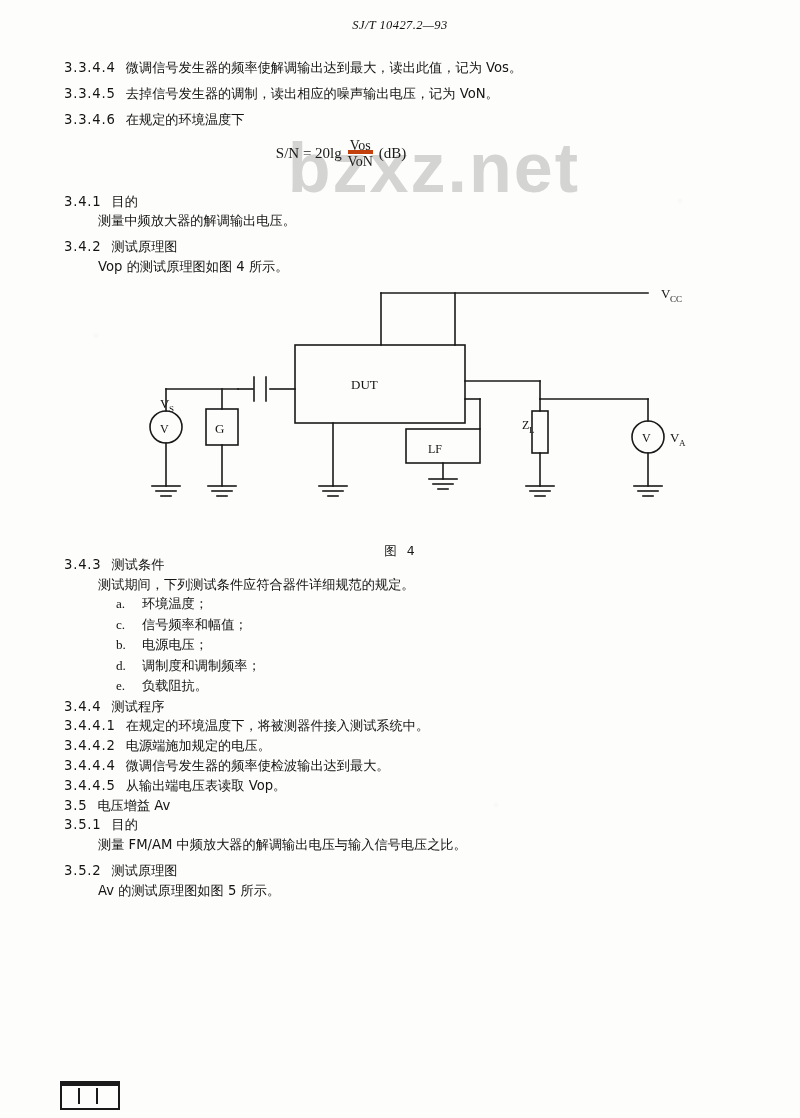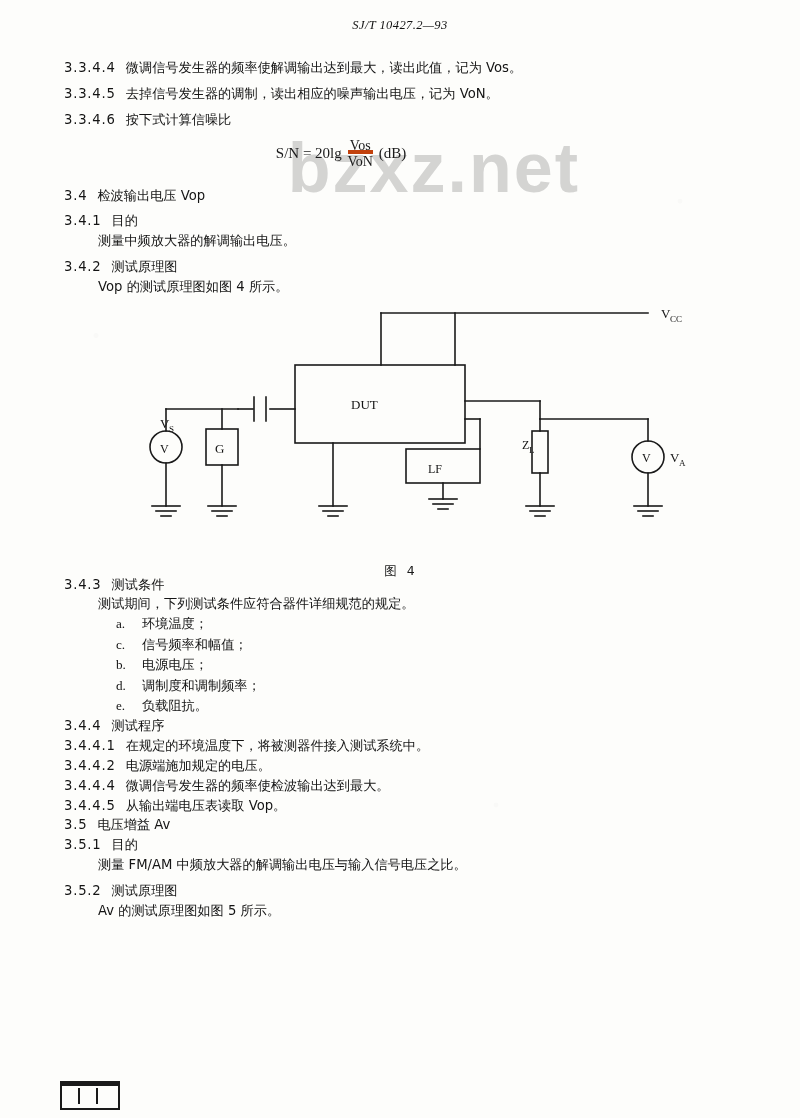--- a/index.html
+++ b/index.html
@@ -162,37 +162,34 @@
       <span class="num">3.3.4.4</span><span class="lbl">微调信号发生器的频率使解调输出达到最大，读出此值，记为 Vos。</span>
     </div>
     <div class="sp-sm"></div>
 
     <div class="line">
       <span class="num">3.3.4.5</span><span class="lbl">去掉信号发生器的调制，读出相应的噪声输出电压，记为 VoN。</span>
     </div>
     <div class="sp-sm"></div>
 
     <div class="line">
-      <span class="num">3.3.4.6</span><span class="lbl">按下式计算信噪比</span>
+      <span class="num">3.3.4.6</span><span class="lbl">在规定的环境温度下</span>
     </div>
 
     <div class="formula">
       <span>S/N = 20lg</span>
       <span class="frac">
         <span class="numr">Vos</span><br>
         <span class="den">VoN</span>
       </span>
       <span>(dB)</span>
     </div>
 
     <div class="sp-md"></div>
 
-    <div class="line">
-      <span class="num">3.4</span><span class="lbl">检波输出电压 Vop</span>
-    </div>
     <div class="sp-sm"></div>
 
     <div class="line">
       <span class="num">3.4.1</span><span class="lbl">目的</span>
     </div>
     <div class="line indent1">测量中频放大器的解调输出电压。</div>
     <div class="sp-sm"></div>
 
     <div class="line">
       <span class="num">3.4.2</span><span class="lbl">测试原理图</span>

